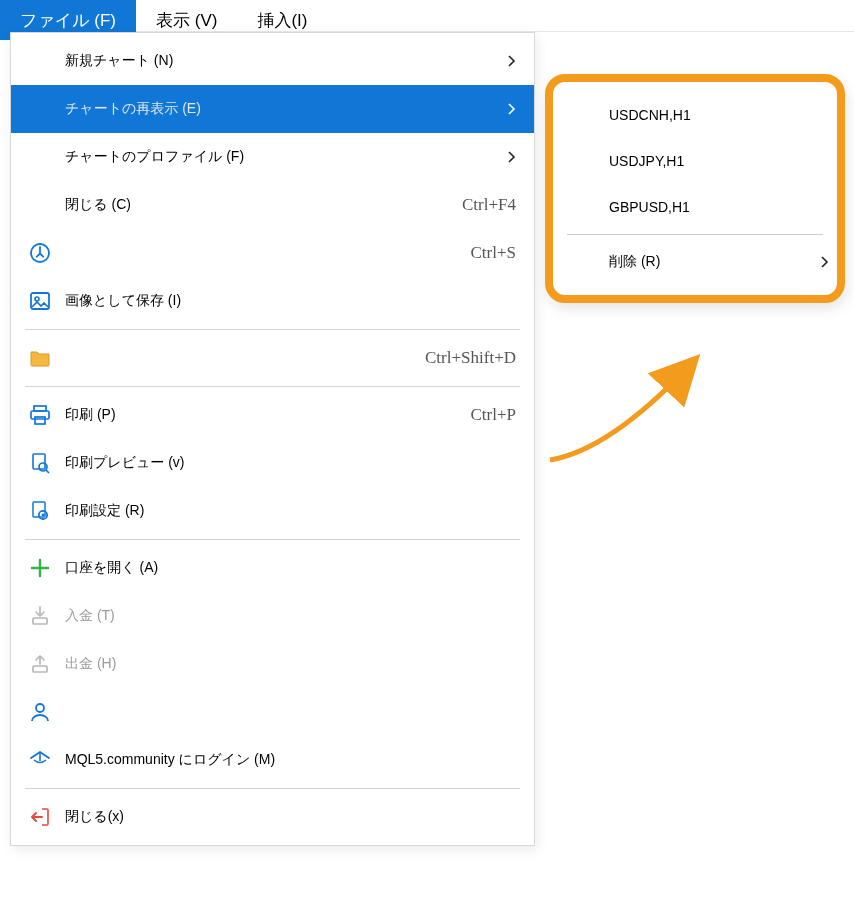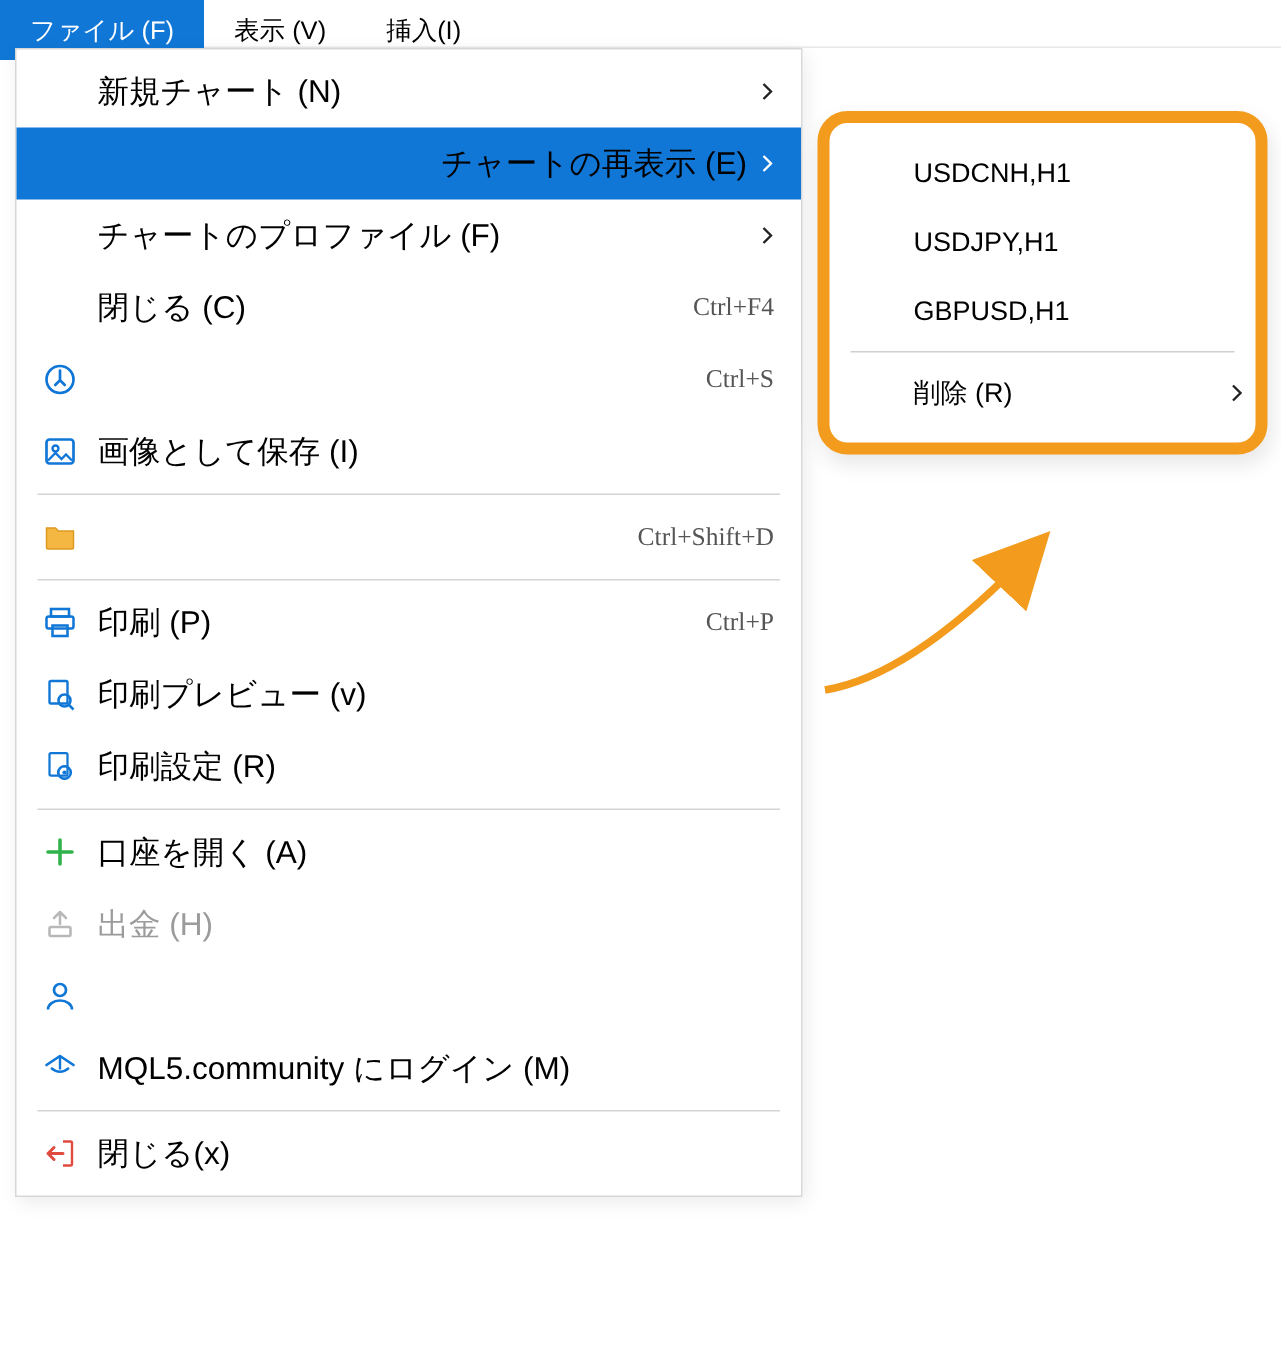--- a/index.html
+++ b/index.html
@@ -47,39 +47,38 @@
   .menu-item {
     display: flex;
     align-items: center;
     height: 48px;
     padding: 0 18px 0 14px;
     cursor: pointer;
     position: relative;
   }
   .menu-item.highlighted {
     background: #1177d6;
-    color: #000000;
-    text-align: right;
+    color: #e5e5e5;
   }
   .menu-item.disabled {
     color: #9b9b9b;
     cursor: default;
   }
   .menu-icon {
     width: 30px;
     height: 30px;
     display: flex;
     align-items: center;
     justify-content: center;
     margin-right: 10px;
     flex: 0 0 30px;
   }
   .menu-label {
     flex: 1 1 auto;
-    font-size: 21px;
+    font-size: 14px;
   }
   .menu-shortcut {
     color: #555;
     font-size: 17px;
     margin-left: auto;
     padding-left: 16px;
     font-family: Liberation Serif, serif;
   }
   .menu-arrow {
     margin-left: auto;
@@ -104,21 +103,21 @@
     box-shadow: 2px 6px 14px rgba(0,0,0,0.10);
   }
   .submenu-inner {
     padding: 4px 0;
   }
   .submenu-row {
     display: flex;
     align-items: center;
     height: 46px;
     padding: 0 8px 0 56px;
-    font-size: 18px;
+    font-size: 14px;
     cursor: pointer;
     position: relative;
     text-align: center;
   }
   .submenu-row .arrow-right {
     margin-left: auto;
   }
   .submenu-sep {
     height: 1px;
     background: #cfcfcf;
@@ -269,20 +268,29 @@
 
   <div class="menu-item">
     <span class="menu-icon">
       <svg width="22" height="22" viewBox="0 0 22 22">
           <path d="M11 3 v16 M3 11 h16" stroke="#2fb34a" stroke-width="2.4" stroke-linecap="round"></path>
         </svg>
     </span>
     <span class="menu-label">口座を開く (A)</span>
   </div>
 
+  <div class="menu-item disabled">
+    <span class="menu-icon">
+      <svg width="24" height="24" viewBox="0 0 24 24">
+          <rect x="5" y="14" width="14" height="6" rx="1" fill="none" stroke="#b8b8b8" stroke-width="1.7"></rect>
+          <path d="M12 3 v8 M8 8 l4 4 4-4" fill="none" stroke="#b8b8b8" stroke-width="1.7" stroke-linecap="round" stroke-linejoin="round"></path>
+        </svg>
+    </span>
+    <span class="menu-label">入金 (T)</span>
+  </div>
 
   <div class="menu-item disabled">
     <span class="menu-icon">
       <svg width="24" height="24" viewBox="0 0 24 24">
           <rect x="5" y="14" width="14" height="6" rx="1" fill="none" stroke="#b8b8b8" stroke-width="1.7"></rect>
           <path d="M12 12 V4 M8 8 l4-4 4 4" fill="none" stroke="#b8b8b8" stroke-width="1.7" stroke-linecap="round" stroke-linejoin="round"></path>
         </svg>
     </span>
     <span class="menu-label">出金 (H)</span>
   </div>

